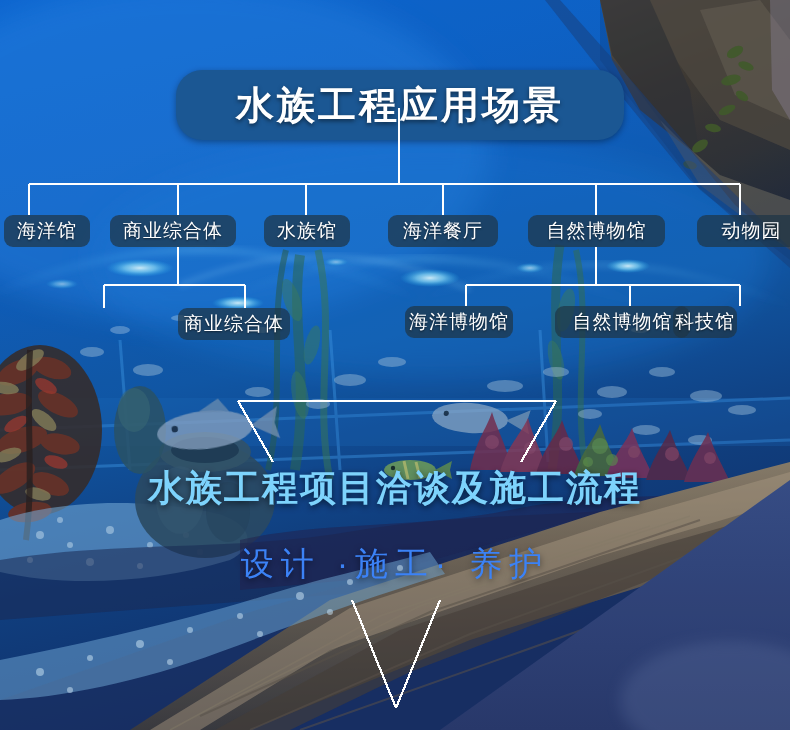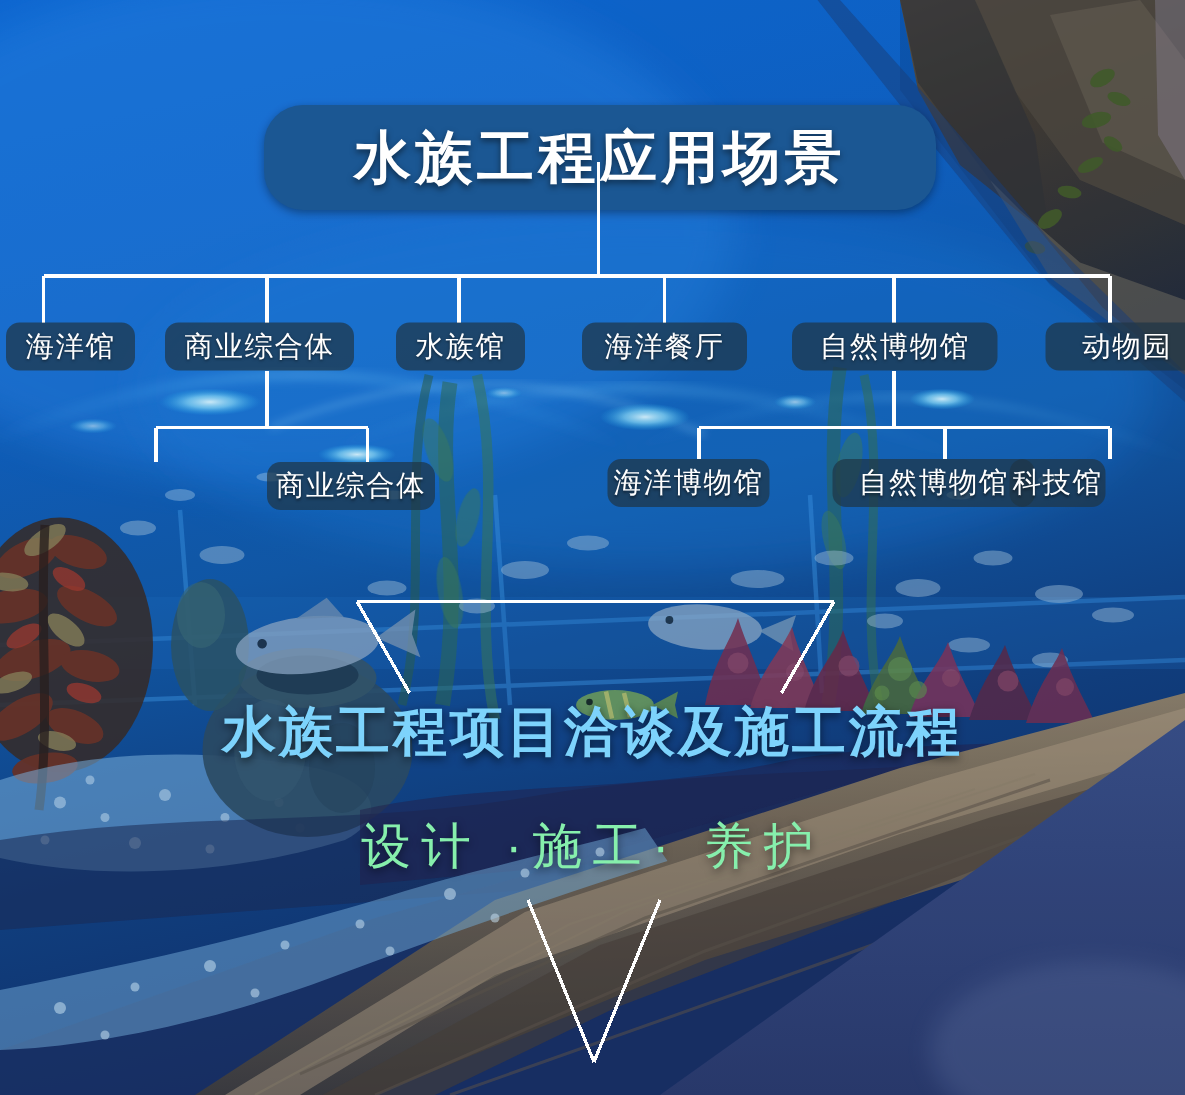--- a/index.html
+++ b/index.html
@@ -31,21 +31,21 @@
     white-space:nowrap;
   }
 
   .headline{
     position:absolute;left:0;top:464px;width:790px;text-align:center;
     color:#7dd3fc;font-size:36px;font-weight:bold;letter-spacing:2px;
     text-shadow:0 2px 6px rgba(0,0,0,.6);
   }
   .subline{
     position:absolute;left:0;top:542px;width:790px;text-align:center;
-    color:#86efac;font-size:33px;letter-spacing:7px;
+    color:#3b82f6;font-size:33px;letter-spacing:7px;
     text-shadow:0 2px 6px rgba(0,0,0,.55);
   }
 </style>
 </head>
 <body>
 
 <div id="stage">
 
   <svg id="bg" viewBox="0 0 790 730" preserveAspectRatio="none">
     <defs>

